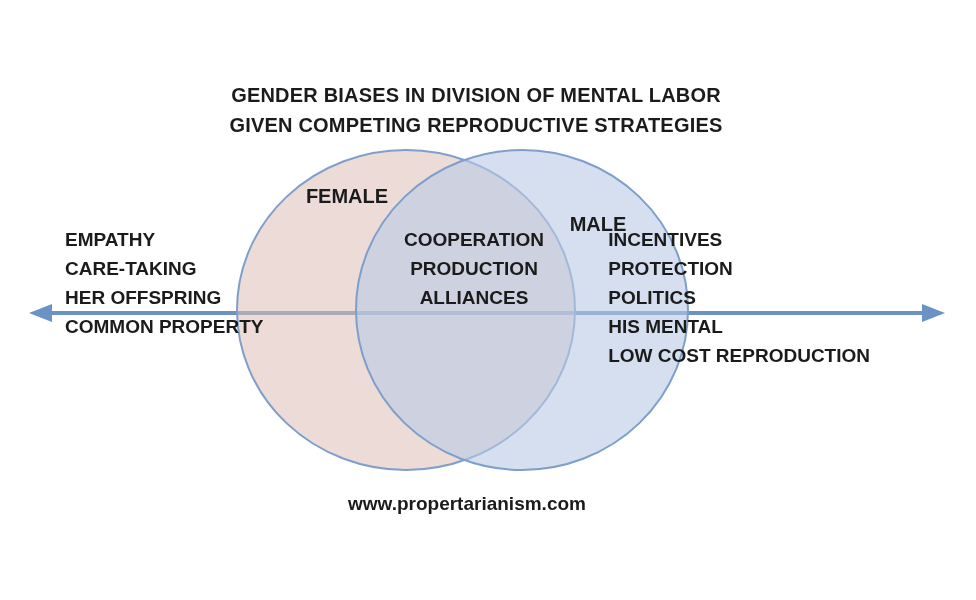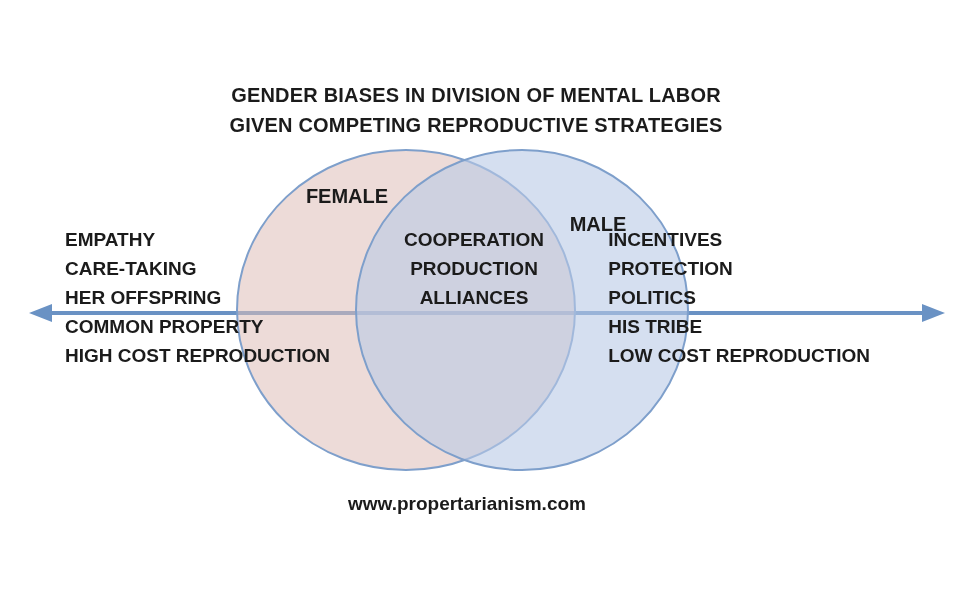--- a/index.html
+++ b/index.html
@@ -94,32 +94,31 @@
   </div>
 
   <div class="circle-label female-label">FEMALE</div>
   <div class="circle-label male-label">MALE</div>
 
   <div class="list left-list">
     <div>EMPATHY</div>
     <div>CARE-TAKING</div>
     <div>HER OFFSPRING</div>
     <div>COMMON PROPERTY</div>
-    <div>HIGH COST REPRODUCTION</div>
   </div>
 
   <div class="list center-list">
     <div>COOPERATION</div>
     <div>PRODUCTION</div>
     <div>ALLIANCES</div>
   </div>
 
   <div class="list right-list">
     <div>INCENTIVES</div>
     <div>PROTECTION</div>
     <div>POLITICS</div>
-    <div>HIS TRIBE</div>
+    <div>HIS MENTAL</div>
     <div>LOW COST REPRODUCTION</div>
   </div>
 
   <div class="footer-url">www.propertarianism.com</div>
 
 </div>
 
 </body></html>

